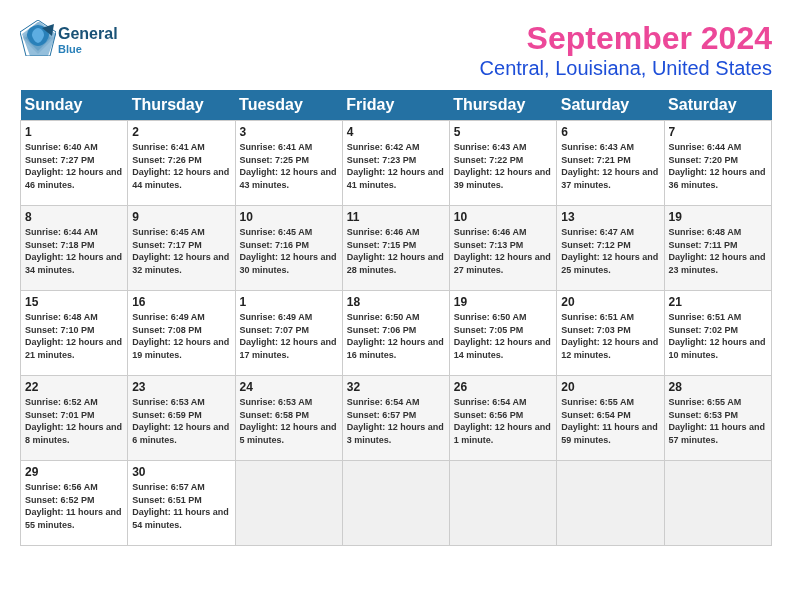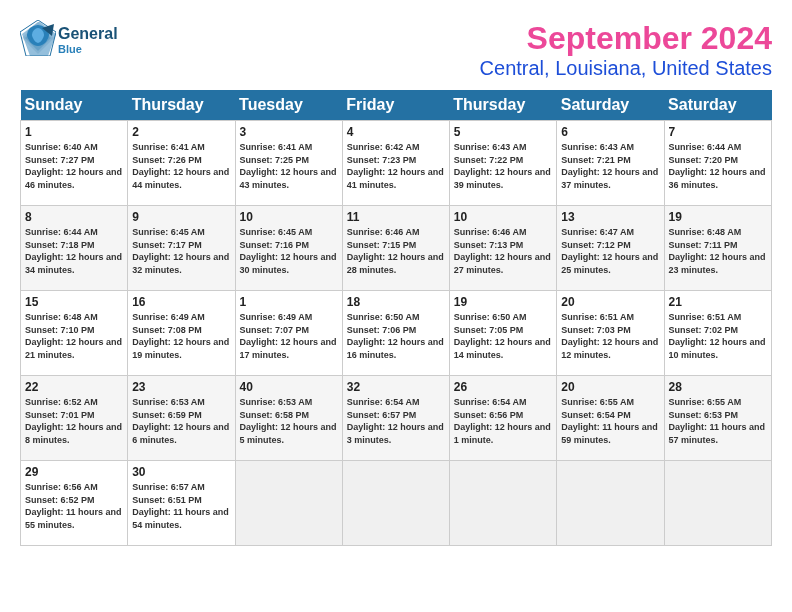--- a/index.html
+++ b/index.html
@@ -300,21 +300,21 @@
         </td>
         <td>
           <span class="day-number">23</span>
           <div class="day-info">
             Sunrise: 6:53 AM<br>
             Sunset: 6:59 PM<br>
             Daylight: 12 hours and 6 minutes.
           </div>
         </td>
         <td>
-          <span class="day-number">40</span>
+          <span class="day-number">24</span>
           <div class="day-info">
             Sunrise: 6:53 AM<br>
             Sunset: 6:58 PM<br>
             Daylight: 12 hours and 5 minutes.
           </div>
         </td>
         <td>
           <span class="day-number">32</span>
           <div class="day-info">
             Sunrise: 6:54 AM<br>

